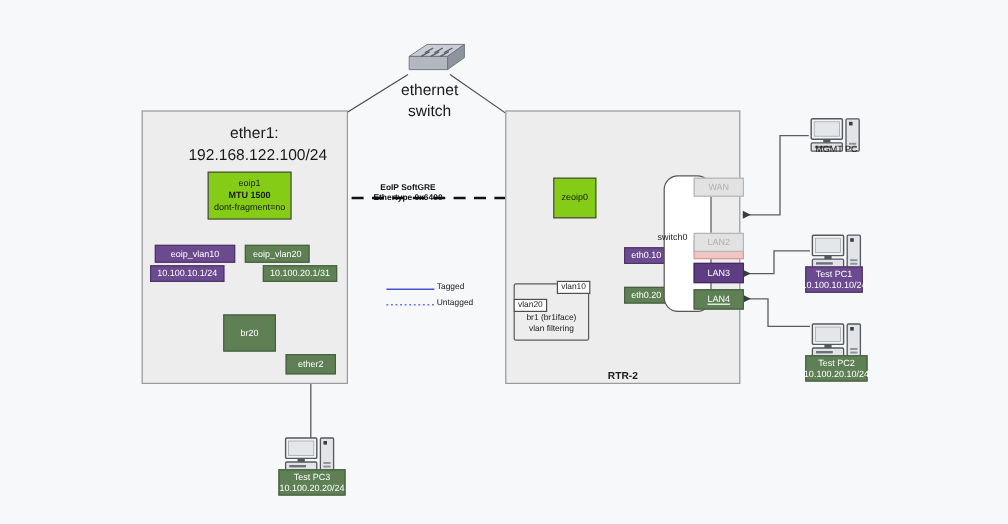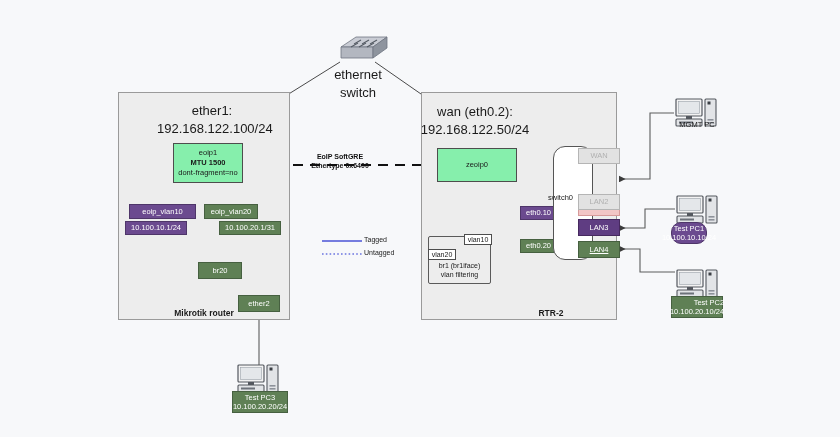--- a/index.html
+++ b/index.html
@@ -26,21 +26,21 @@
     position:absolute;
     font-size:8.5px;
     font-weight:bold;
     color:#1a1a1a;
     text-align:center;
     white-space:nowrap;
   }
 
   .ifacebox{
     position:absolute;
-    background:#86efac;
+    background:#84cc16;
     border:1.4px solid #4d4d4d;
     box-sizing:border-box;
     display:flex;
     flex-direction:column;
     align-items:center;
     justify-content:center;
     font-size:7.5px;
     color:#1a1a1a;
     line-height:1.32;
     text-align:center;
@@ -189,49 +189,47 @@
         <line x1="42" y1="11" x2="49" y2="7"></line>
         <line x1="23" y1="14" x2="30" y2="10"></line>
         <line x1="31" y1="14" x2="38" y2="10"></line>
         <line x1="39" y1="14" x2="46" y2="10"></line>
       </g>
     </svg>
   </div>
   <div class="plainlabel" style="left:318px;top:66px;width:80px;">ethernet<br>switch</div>
 
   <div class="container-box" style="left:118px;top:92px;width:172px;height:228px;"></div>
-  <div class="container-label" style="left:118px;top:308px;width:172px;">Mikrotik router</div>
   <div class="plainlabel" style="left:157px;top:102px;width:110px;">ether1:<br>192.168.122.100/24</div>
 
   <div class="ifacebox" style="left:173px;top:143px;width:70px;height:40px;">
     <span>eoip1</span>
     <span class="bold">MTU 1500</span>
     <span>dont-fragment=no</span>
   </div>
 
   <div class="tagbox tag-purple" style="left:129px;top:204px;width:67px;height:15px;">eoip_vlan10</div>
   <div class="tagbox tag-purple" style="left:125px;top:221px;width:62px;height:14px;">10.100.10.1/24</div>
 
   <div class="tagbox tag-green" style="left:204px;top:204px;width:54px;height:15px;">eoip_vlan20</div>
   <div class="tagbox tag-green" style="left:219px;top:221px;width:62px;height:14px;">10.100.20.1/31</div>
 
-  <div class="tagbox tag-green" style="left:198px;top:262px;width:44px;height:17px;">br20</div>
+  <div class="tagbox tag-green" style="left:186px;top:262px;width:44px;height:31px;">br20</div>
 
   <div class="tagbox tag-green" style="left:238px;top:295px;width:42px;height:17px;">ether2</div>
 
   <div class="eoip-label" style="left:295px;top:152px;width:90px;">EoIP SoftGRE<br>Ethertype 0x6400</div>
 
   <div class="legend-text" style="left:364px;top:236px;">Tagged</div>
   <div class="legend-text" style="left:364px;top:249px;">Untagged</div>
 
   <div class="container-box" style="left:421px;top:92px;width:196px;height:228px;"></div>
-  <div class="container-label" style="left:421px;top:308px;width:196px;padding-left:32px;">RTR-2</div>
-  <div class="plainlabel" style="left:420px;top:103px;width:110px;">wan (eth0.2):<br>192.168.122.50/24</div>
-
-  <div class="ifacebox" style="left:437px;top:148px;width:80px;height:34px;">
+  <div class="container-label" style="left:421px;top:308px;width:196px;">RTR-2</div>
+
+  <div class="ifacebox" style="left:461px;top:148px;width:36px;height:34px;">
     <span>zeoip0</span>
   </div>
 
   <div class="br1-box" style="left:428px;top:236px;width:63px;height:48px;">
     <div class="br1-caption" style="left:0;top:24px;">br1 (br1iface)<br>vlan filtering</div>
   </div>
   <div class="smallbox" style="left:464px;top:234px;width:28px;height:11px;">vlan10</div>
   <div class="smallbox" style="left:428px;top:249px;width:28px;height:11px;">vlan20</div>
 
   <div class="tagbox tag-purple" style="left:520px;top:206px;width:37px;height:14px;">eth0.10</div>
@@ -267,36 +265,36 @@
       <rect x="4.5" y="4.5" width="21" height="12" fill="#e4e7ea" stroke="#9aa0a8" stroke-width="0.6"></rect>
       <rect x="12" y="19" width="6" height="3" fill="#54585f"></rect>
       <rect x="2" y="22" width="26" height="7" rx="1" fill="#e2e4e7" stroke="#54585f" stroke-width="1.1"></rect>
       <rect x="5" y="24.5" width="14" height="2" fill="#6d727a"></rect>
       <rect x="31" y="2" width="11" height="27" rx="1" fill="#e2e4e7" stroke="#54585f" stroke-width="1.1"></rect>
       <rect x="33.5" y="4.5" width="3" height="3" fill="#3b3f45"></rect>
       <rect x="33.5" y="22" width="6" height="1.6" fill="#8d929a"></rect>
       <rect x="33.5" y="25" width="6" height="1.6" fill="#8d929a"></rect>
     </svg>
   </div>
-  <div class="tagbox tag-purple" style="left:671px;top:222px;width:36px;height:22px;flex-direction:column;border-radius:10px;">Test PC1<br>10.100.10.10/24</div>
+  <div class="tagbox tag-purple" style="left:671px;top:222px;width:48px;height:22px;flex-direction:column;">Test PC1<br>10.100.10.10/24</div>
 
   <div class="pc" style="left:675px;top:268px;">
     <svg width="46" height="32" viewBox="0 0 46 32" xmlns="http://www.w3.org/2000/svg">
       <rect x="2" y="2" width="26" height="17" rx="1" fill="#f3f3f3" stroke="#54585f" stroke-width="1.2"></rect>
       <rect x="4.5" y="4.5" width="21" height="12" fill="#e4e7ea" stroke="#9aa0a8" stroke-width="0.6"></rect>
       <rect x="12" y="19" width="6" height="3" fill="#54585f"></rect>
       <rect x="2" y="22" width="26" height="7" rx="1" fill="#e2e4e7" stroke="#54585f" stroke-width="1.1"></rect>
       <rect x="5" y="24.5" width="14" height="2" fill="#6d727a"></rect>
       <rect x="31" y="2" width="11" height="27" rx="1" fill="#e2e4e7" stroke="#54585f" stroke-width="1.1"></rect>
       <rect x="33.5" y="4.5" width="3" height="3" fill="#3b3f45"></rect>
       <rect x="33.5" y="22" width="6" height="1.6" fill="#8d929a"></rect>
       <rect x="33.5" y="25" width="6" height="1.6" fill="#8d929a"></rect>
     </svg>
   </div>
-  <div class="tagbox tag-green" style="left:671px;top:296px;width:52px;height:22px;flex-direction:column;text-align:right;">Test PC2<br>10.100.20.10/24</div>
+  <div class="tagbox tag-green" style="left:671px;top:296px;width:52px;height:22px;flex-direction:column;">Test PC2<br>10.100.20.10/24</div>
 
   <div class="pc" style="left:236px;top:363px;">
     <svg width="46" height="32" viewBox="0 0 46 32" xmlns="http://www.w3.org/2000/svg">
       <rect x="2" y="2" width="26" height="17" rx="1" fill="#f3f3f3" stroke="#54585f" stroke-width="1.2"></rect>
       <rect x="4.5" y="4.5" width="21" height="12" fill="#e4e7ea" stroke="#9aa0a8" stroke-width="0.6"></rect>
       <rect x="12" y="19" width="6" height="3" fill="#54585f"></rect>
       <rect x="2" y="22" width="26" height="7" rx="1" fill="#e2e4e7" stroke="#54585f" stroke-width="1.1"></rect>
       <rect x="5" y="24.5" width="14" height="2" fill="#6d727a"></rect>
       <rect x="31" y="2" width="11" height="27" rx="1" fill="#e2e4e7" stroke="#54585f" stroke-width="1.1"></rect>
       <rect x="33.5" y="4.5" width="3" height="3" fill="#3b3f45"></rect>

